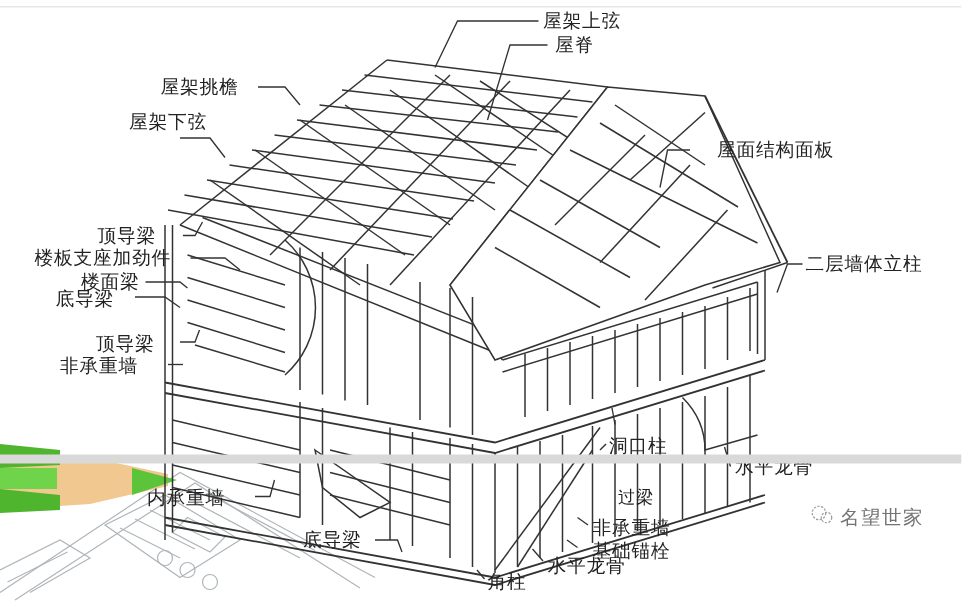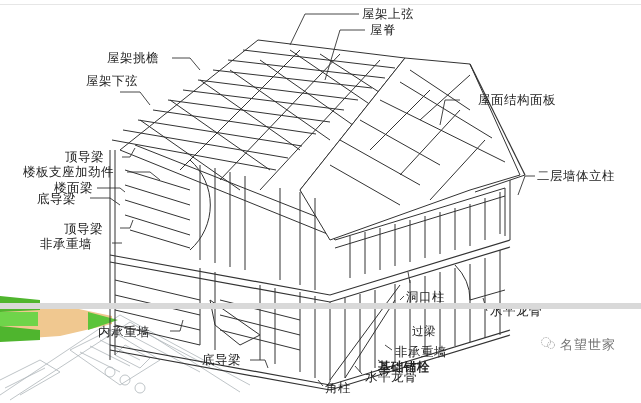--- a/index.html
+++ b/index.html
@@ -219,21 +219,21 @@
   <span class="lbl" style="left:37px; top:192px;">底导梁</span>
   <span class="lbl" style="left:64px; top:222px;">顶导梁</span>
   <span class="lbl" style="left:40px; top:237px;">非承重墙</span>
   <span class="lbl" style="left:537px; top:169px;">二层墙体立柱</span>
   <span class="lbl" style="left:412px; top:276px; font-size:11.5px;margin-top:48px;">过梁</span>
   <span class="lbl" style="left:406px; top:290px;">洞口柱</span>
   <span class="lbl" style="left:490px; top:304px;">水平龙骨</span>
   <span class="lbl" style="left:98px; top:325px;">内承重墙</span>
   <span class="lbl" style="left:202px; top:353px;">底导梁</span>
   <span class="lbl" style="left:395px; top:345px;">非承重墙</span>
-  <span class="lbl" style="left:378px; top:360px;font-weight:bold;">基础锚栓</span>
+  <span class="lbl" style="left:395px; top:360px;">基础锚栓</span>
   <span class="lbl" style="left:365px; top:370px;">水平龙骨</span>
   <span class="lbl" style="left:325px; top:381px;">角柱</span>
 
   <svg class="wm-icon" viewBox="0 0 16 14">
     <circle cx="6" cy="6" r="4.5" fill="none" stroke="#999" stroke-width="0.8" stroke-dasharray="1.5 1"></circle>
     <circle cx="11" cy="9" r="3.5" fill="none" stroke="#999" stroke-width="0.8" stroke-dasharray="1.5 1"></circle>
   </svg>
   <span class="wm">名望世家</span>
 
   <div class="bottombar"></div>

